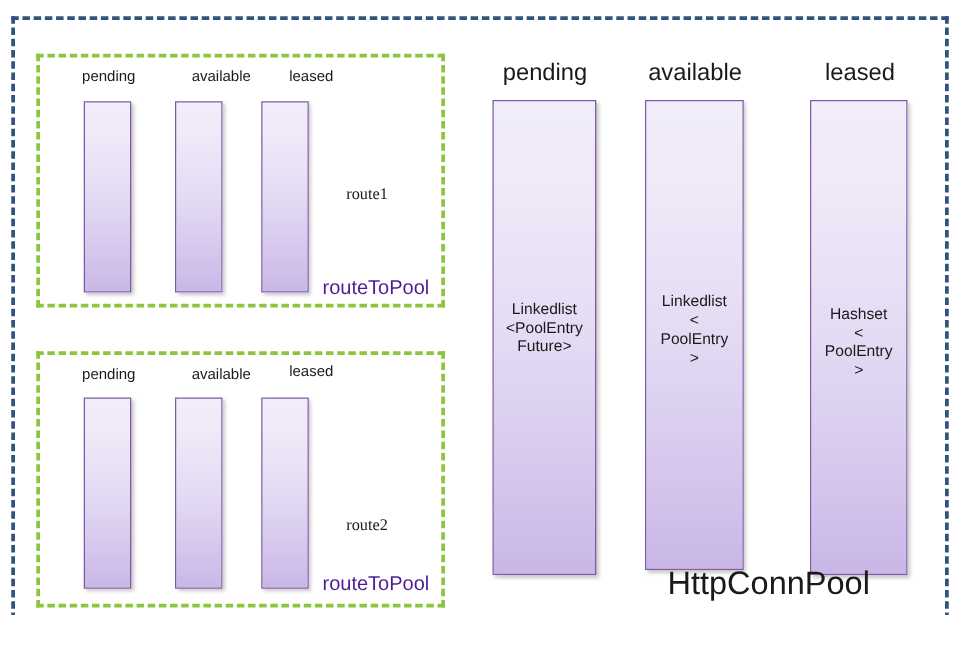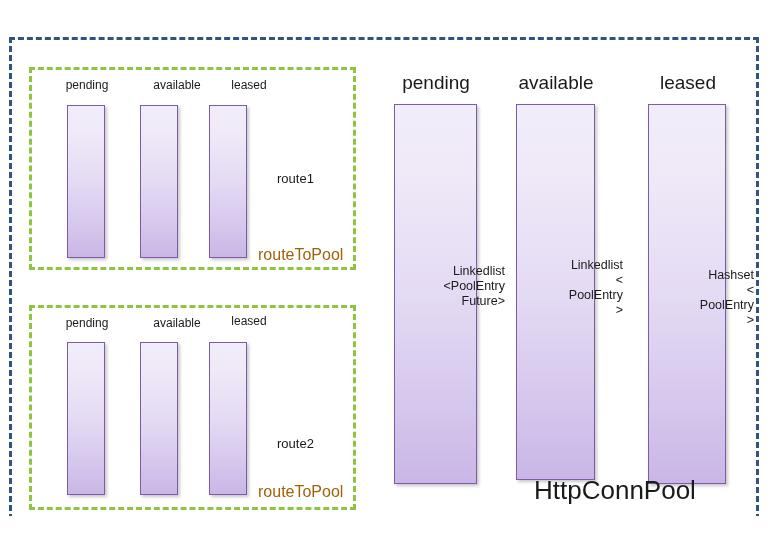--- a/index.html
+++ b/index.html
@@ -7,21 +7,20 @@
     padding: 0;
     background: #ffffff;
   }
   #canvas {
     position: relative;
     width: 775px;
     height: 492px;
     background: #ffffff;
     font-family: "Liberation Sans", sans-serif;
     overflow: hidden;
-    margin-top: 24px;
   }
   
   .outer-box {
     position: absolute;
     left: 9px;
     top: 13px;
     width: 750px;
     height: 510px;
     border: 3px dashed #31547e;
     box-sizing: border-box;
@@ -47,43 +46,43 @@
     position: absolute;
     color: #1a1a1a;
     text-align: center;
     white-space: nowrap;
   }
   .route-label {
     position: absolute;
     color: #1a1a1a;
     font-size: 13px;
     white-space: nowrap;
+    font-family: Liberation Serif, serif;
   }
   .group-label {
     position: absolute;
-    color: #a16207;
+    color: #4c1d95;
     font-size: 16px;
     white-space: nowrap;
   }
   
   .pool-head {
     position: absolute;
     color: #1a1a1a;
     font-size: 19px;
     text-align: center;
     white-space: nowrap;
   }
   .pool-bar-text {
     position: absolute;
     color: #1a1a1a;
     font-size: 12.5px;
-    text-align: right;
+    text-align: center;
     line-height: 15px;
     white-space: pre-line;
-    padding-left: 28px;
   }
   .title {
     position: absolute;
     color: #1a1a1a;
     font-size: 26px;
     white-space: nowrap;
   }
   
   .sm-label { font-size: 12px; }
 </style>

